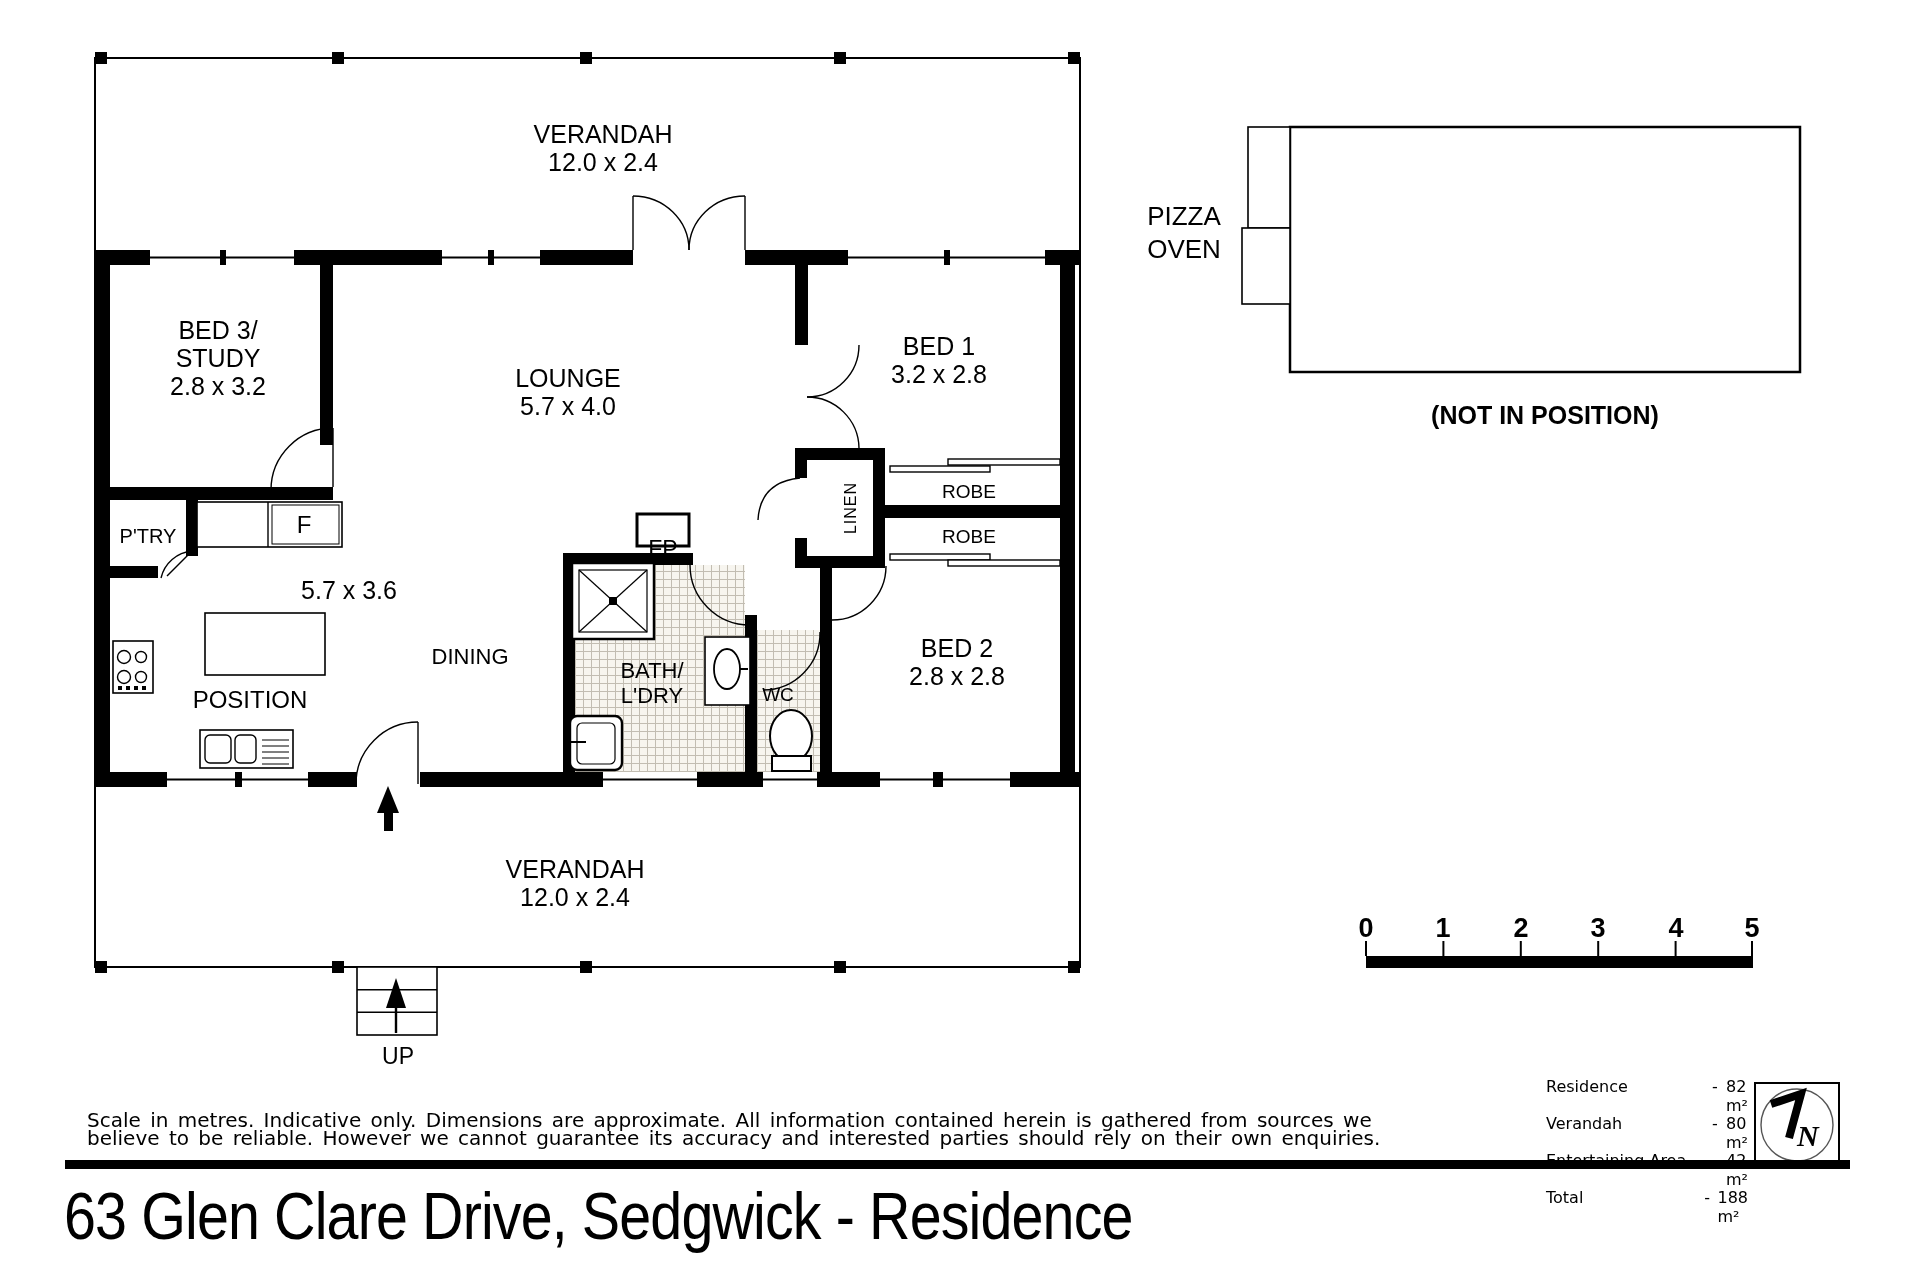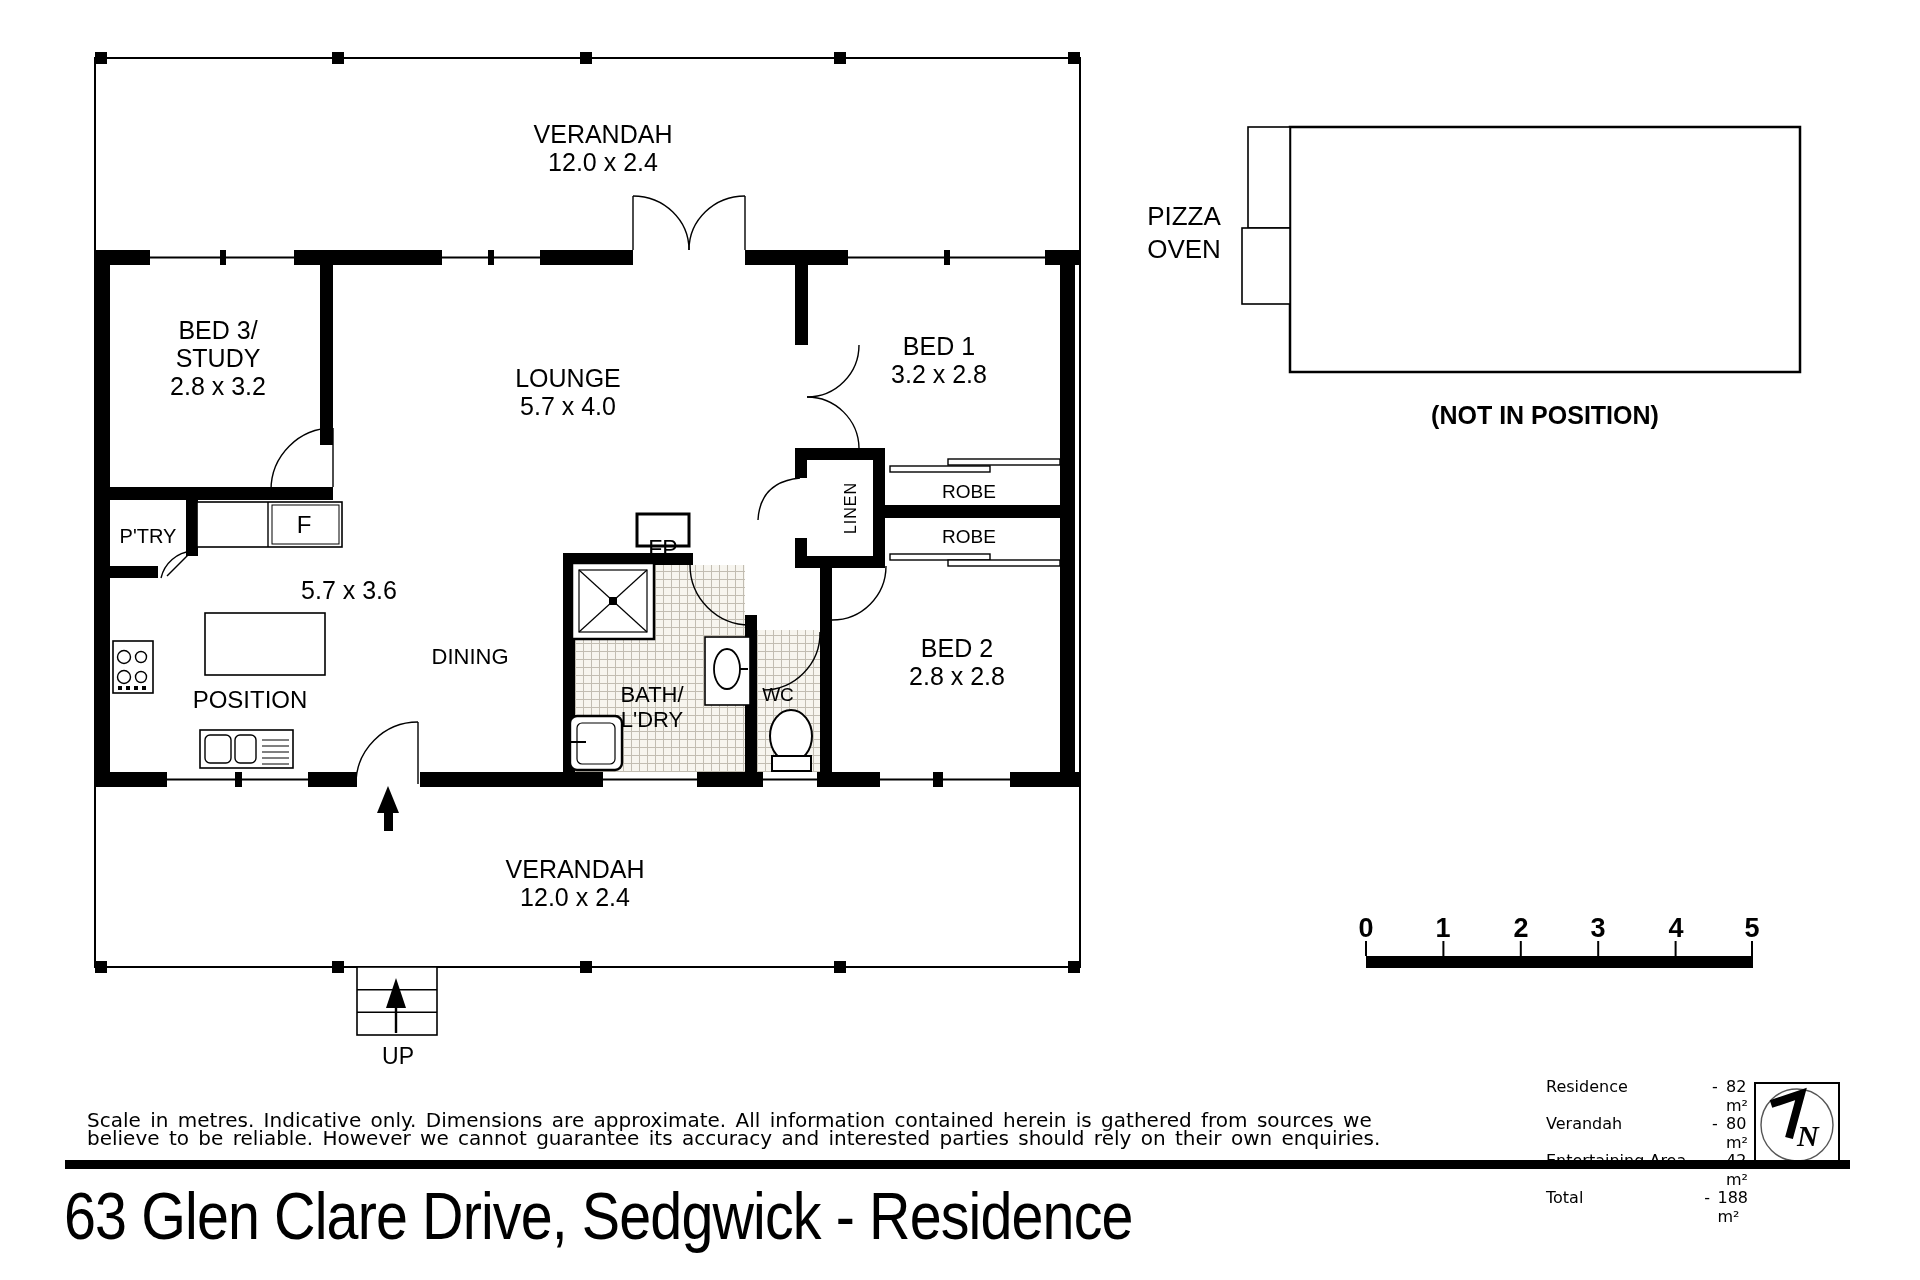--- a/index.html
+++ b/index.html
@@ -246,21 +246,21 @@
   </div>
   <div class="lbl f19" style="left:969px;top:492px;">ROBE</div>
   <div class="lbl f19" style="left:969px;top:537px;">ROBE</div>
   <div class="lbl rot" style="left:851px;top:508px;font-size:16px;letter-spacing:1px;">LINEN</div>
   <div class="lbl" style="left:148px;top:536px;font-size:20px;">P'TRY</div>
   <div class="lbl" style="left:304px;top:525px;font-size:24px;">F</div>
   <div class="lbl" style="left:663px;top:530px;font-size:23px;margin-top:20px;">FP</div>
   <div class="lbl f25" style="left:349px;top:590px;">5.7 x 3.6</div>
   <div class="lbl" style="left:470px;top:657px;font-size:22px;">DINING</div>
   <div class="lbl" style="left:250px;top:700px;font-size:24px;">POSITION</div>
-  <div class="lbl" style="left:652px;top:707px;font-size:22px;line-height:25px;text-align:center;">
+  <div class="lbl" style="left:652px;top:683px;font-size:22px;line-height:25px;text-align:center;">
     <div>BATH/</div>
       <div>L'DRY</div>
   </div>
   <div class="lbl f19" style="left:778px;top:695px;">WC</div>
   <div class="lbl f25" style="left:957px;top:662px;">
     <div>BED 2</div>
       <div>2.8 x 2.8</div>
   </div>
   <div class="lbl f25" style="left:575px;top:883px;">
     <div>VERANDAH</div>

